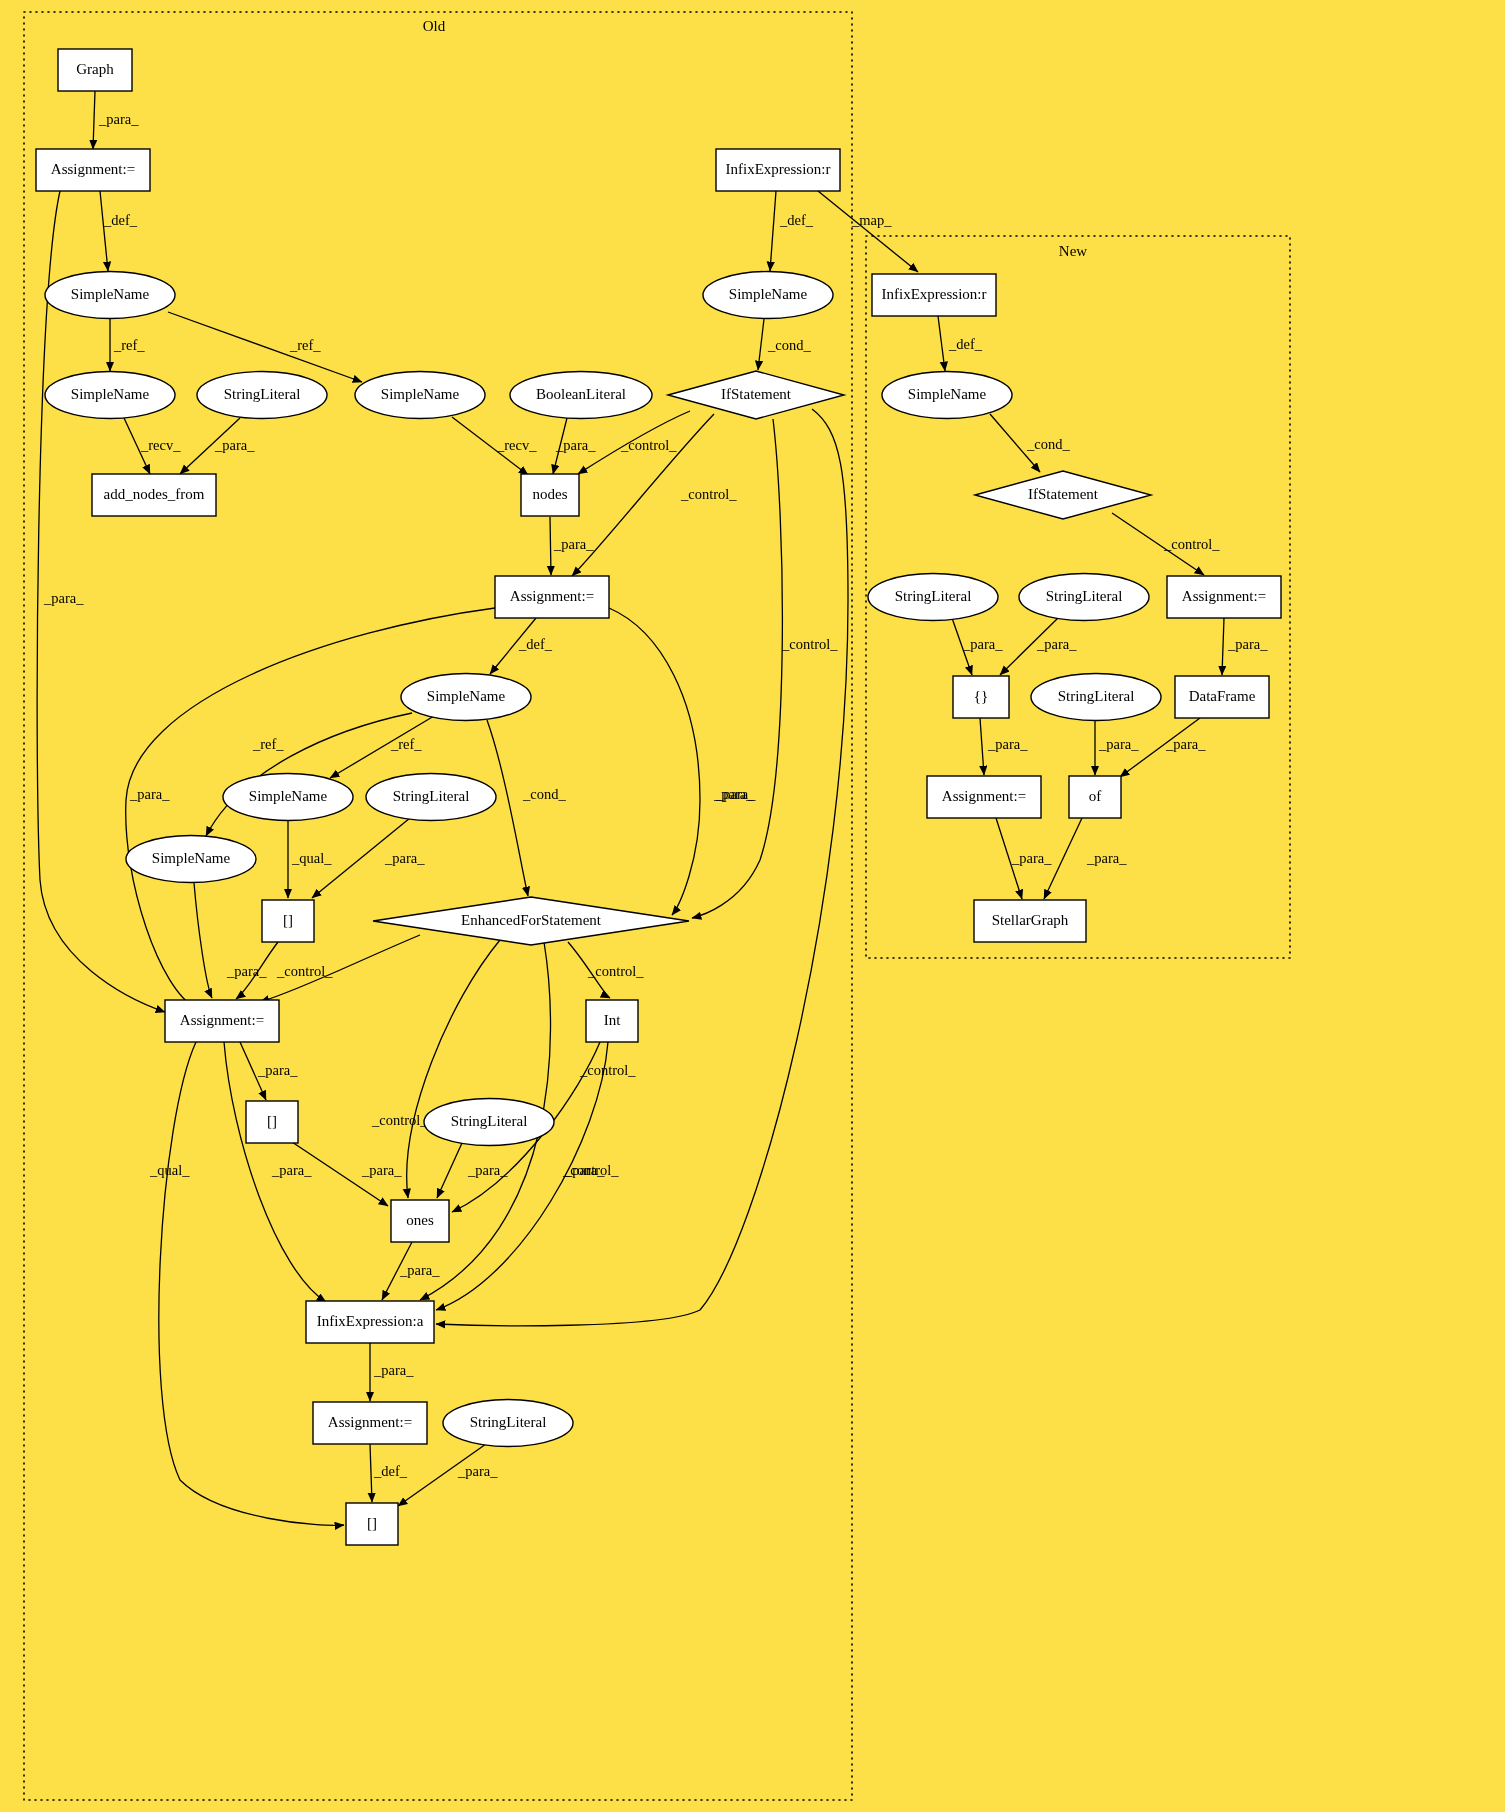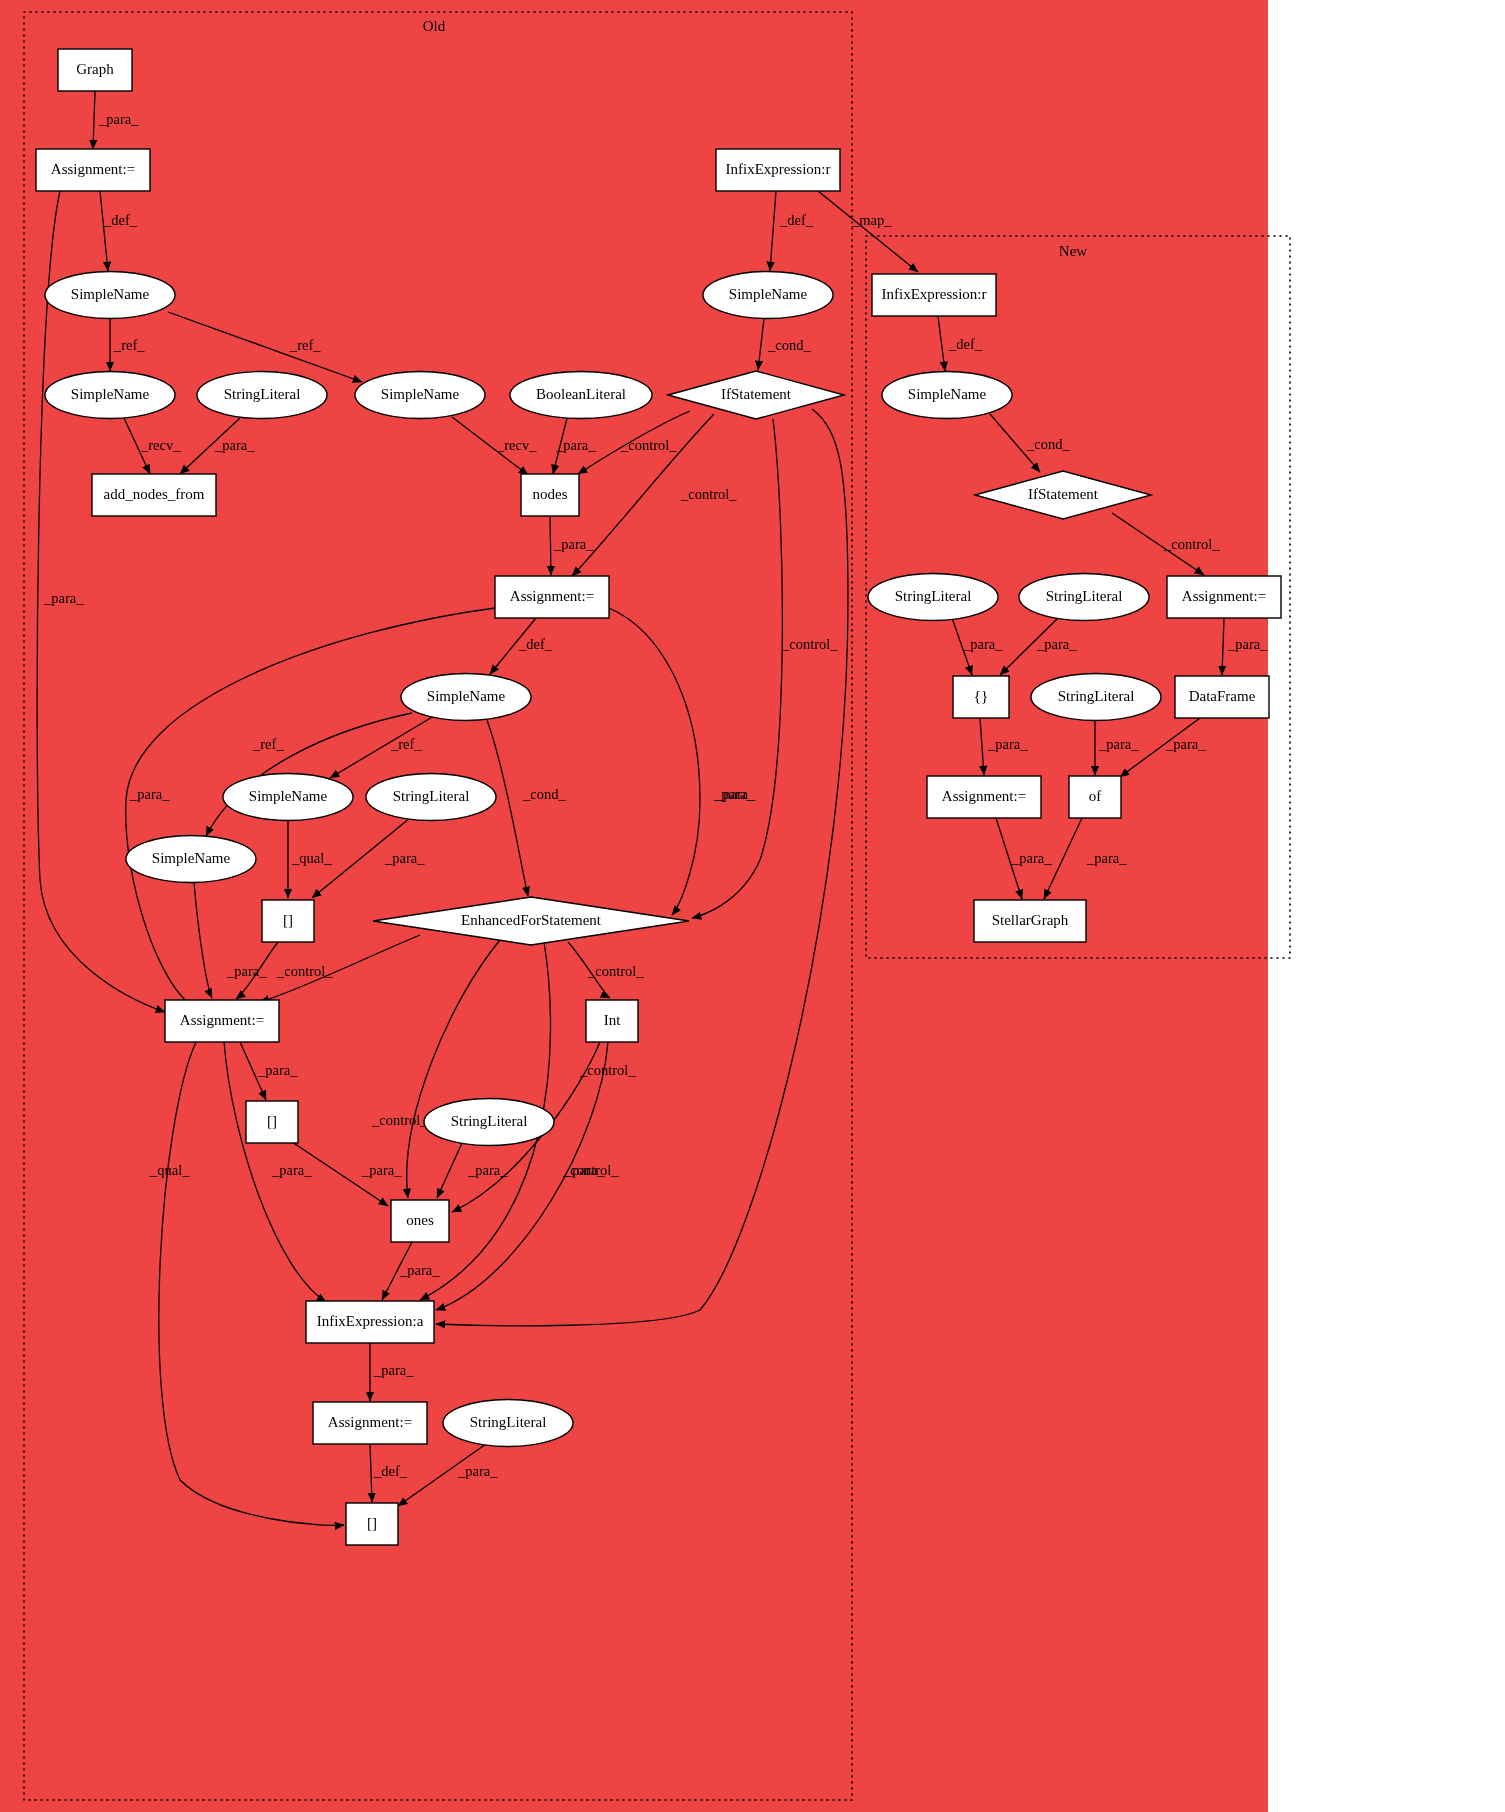--- a/index.html
+++ b/index.html
@@ -2,23 +2,23 @@
 <html><head>
 <meta charset="utf-8">
 <style>
   html, body {
     margin: 0;
     padding: 0;
     background: #ffffff;
   }
   #canvas-wrap {
     position: relative;
-    width: 1268px;
+    width: 1505px;
     height: 1812px;
-    background: #ef4444;
+    background: #fde047;
     font-family: "Liberation Serif", "DejaVu Serif", serif;
   }
   svg#graph {
     display: block;
     width: 1505px;
     height: 1812px;
   }
   .node-shape {
     fill: #ffffff;
     stroke: #000000;

